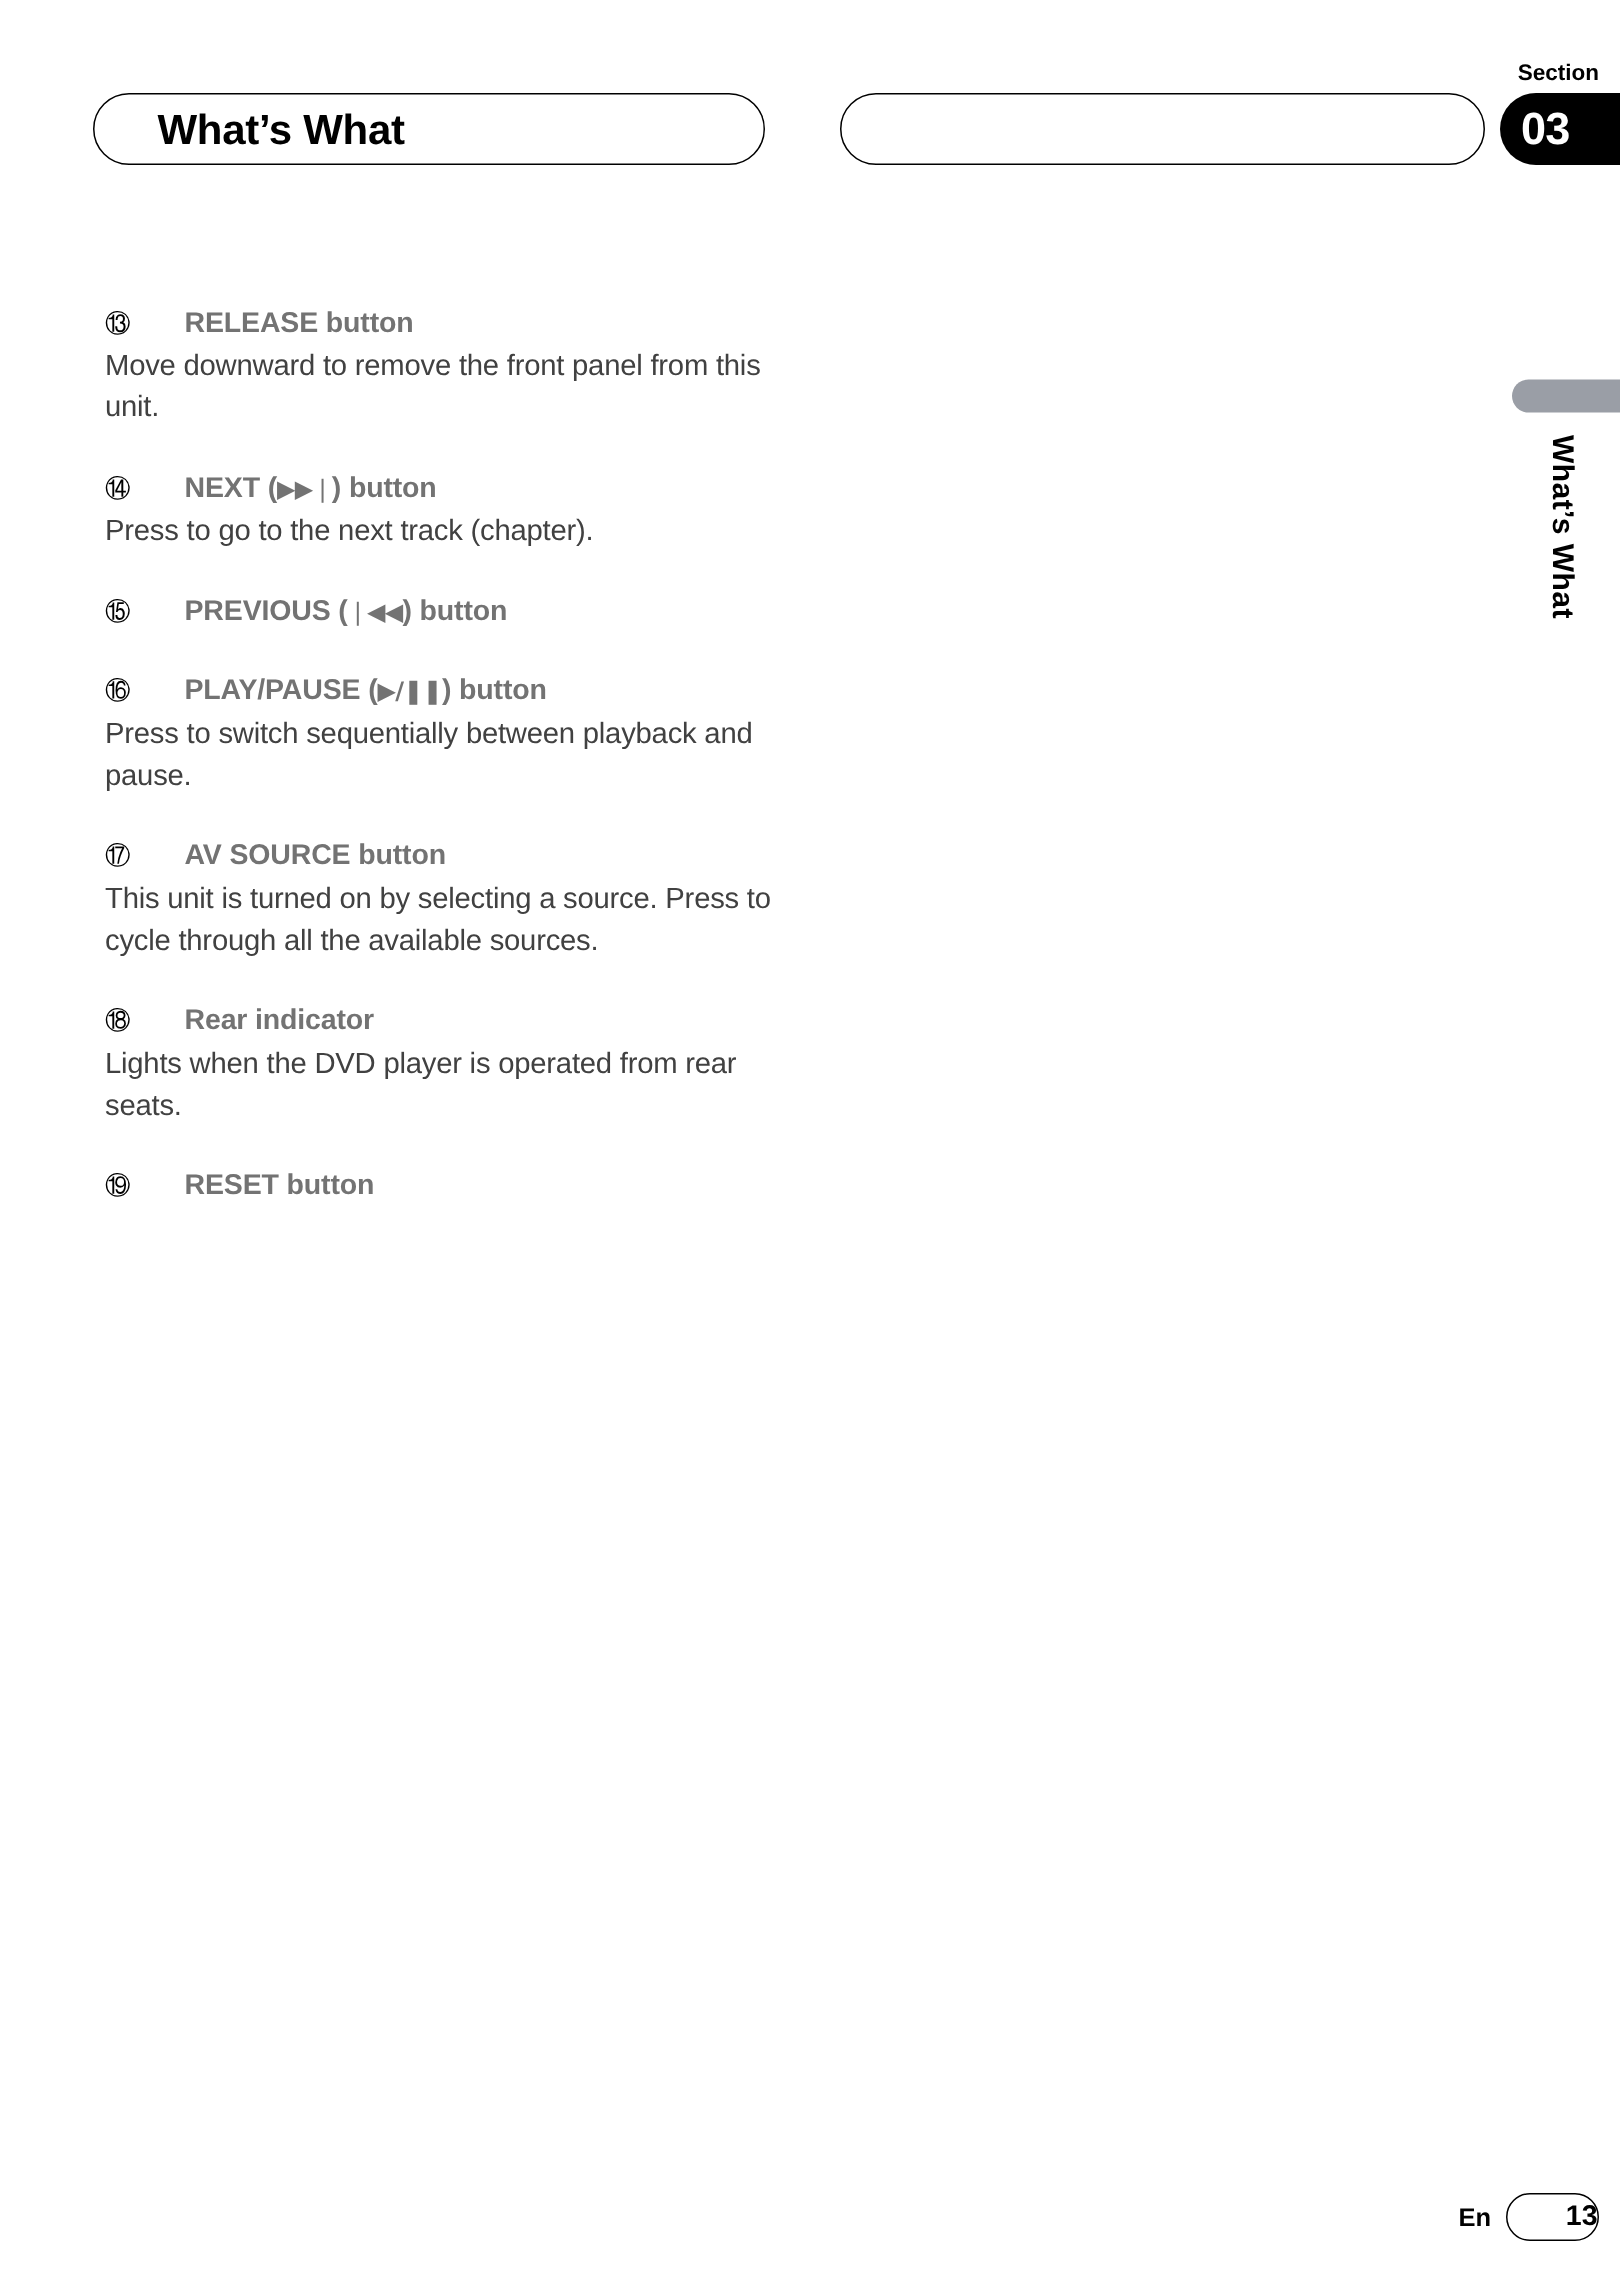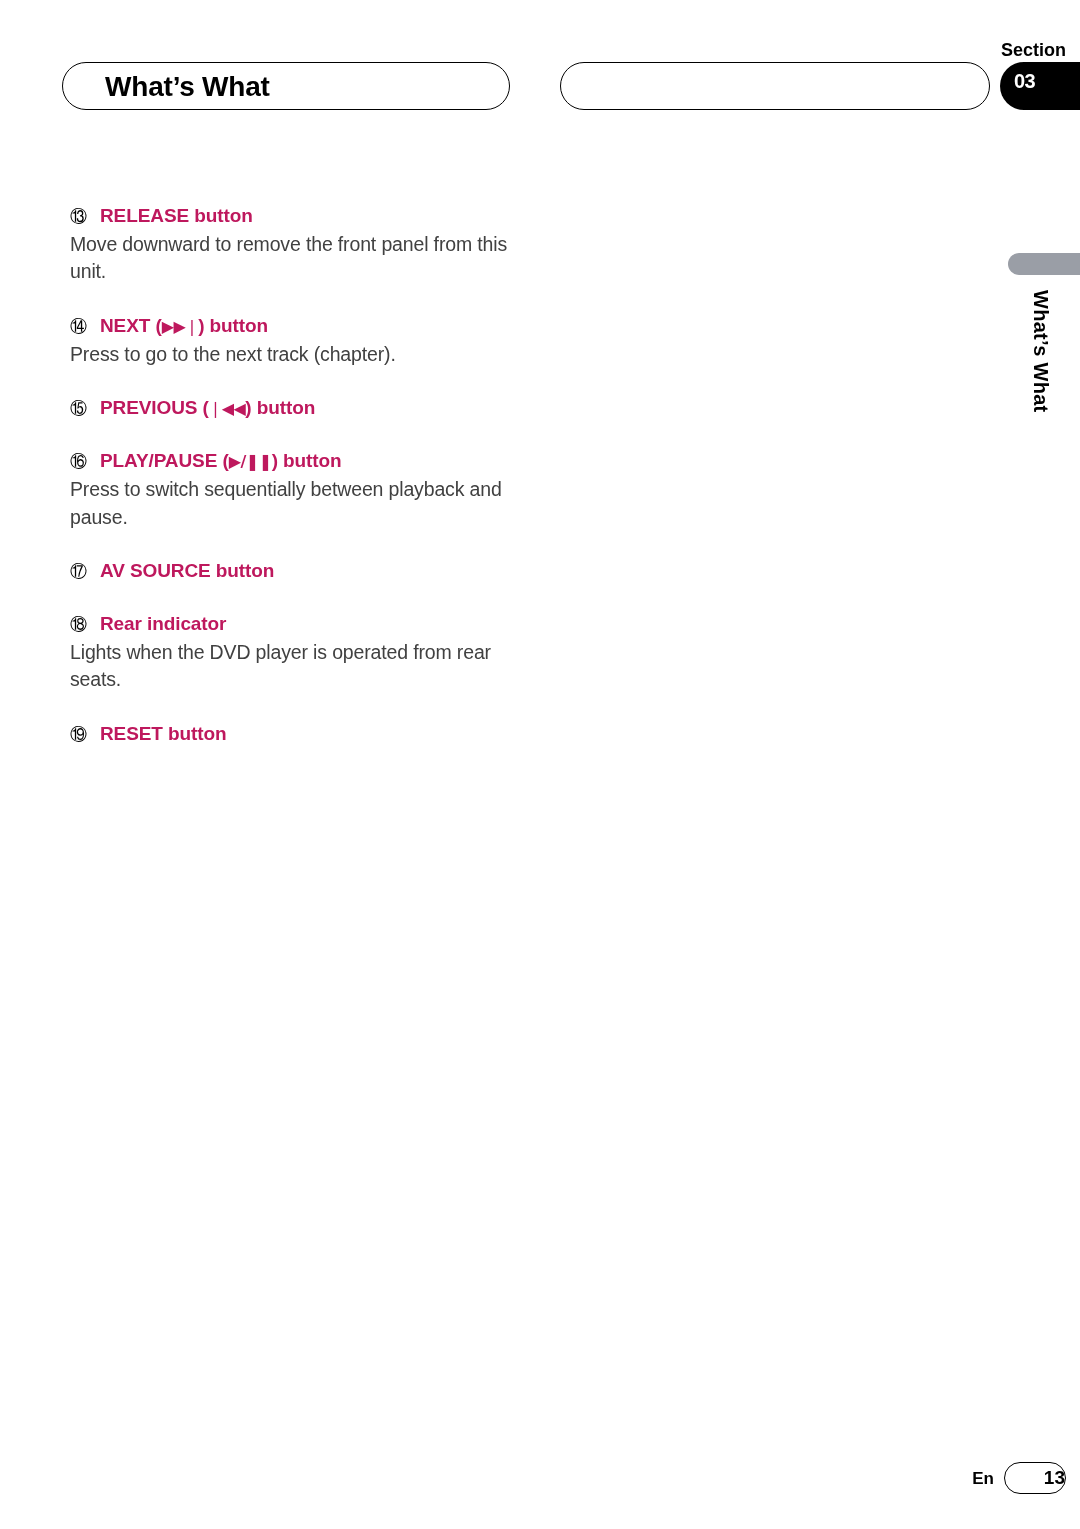--- a/index.html
+++ b/index.html
@@ -46,39 +46,39 @@
     top: 8px;
     font-size: 28px;
     font-weight: bold;
     color: #000;
     letter-spacing: -0.2px;
   }
   .section-label {
     position: absolute;
     right: 14px;
     top: -22px;
-    font-size: 18px;
+    font-size: 15px;
     font-weight: bold;
     color: #000;
   }
   .section-tab {
     position: absolute;
     left: 1000px;
     top: 0px;
     width: 80px;
     height: 48px;
     background: #000;
     border-top-left-radius: 24px;
     border-bottom-left-radius: 24px;
   }
   .section-number {
     position: absolute;
     left: 14px;
     top: 8px;
-    font-size: 20px;
+    font-size: 30px;
     font-weight: bold;
     color: #fff;
     letter-spacing: -0.5px;
   }
 
   
   .side-tab-bar {
     position: absolute;
     left: 1008px;
     top: 253px;
@@ -120,23 +120,24 @@
   .marker {
     width: 30px;
     flex: none;
     font-size: 17px;
     color: #000;
     line-height: 1.3;
   }
   .entry-title {
     font-size: 19px;
     font-weight: bold;
-    color: #be185d;
+    color: #737373;
     line-height: 1.3;
     letter-spacing: -0.1px;
+    margin-left: 23px;
   }
   .glyph {
     font-family: "DejaVu Sans", sans-serif;
     font-size: 16px;
     letter-spacing: -0.5px;
   }
   .entry-body {
     font-size: 19.5px;
     color: #414141;
     line-height: 1.42;
@@ -229,20 +230,21 @@
       <span class="entry-title"><span>PLAY/PAUSE (</span><span class="glyph">▶/❚❚</span><span>) button</span></span>
     </div>
     <div class="entry-body">Press to switch sequentially between playback and pause.</div>
   </div>
 
   <div class="entry">
     <div class="entry-head">
       <span class="marker">⑰</span>
       <span class="entry-title">AV SOURCE button</span>
     </div>
+    <div class="entry-body">This unit is turned on by selecting a source. Press to cycle through all the available sources.</div>
   </div>
 
   <div class="entry">
     <div class="entry-head">
       <span class="marker">⑱</span>
       <span class="entry-title">Rear indicator</span>
     </div>
     <div class="entry-body">Lights when the DVD player is operated from rear seats.</div>
   </div>
 

